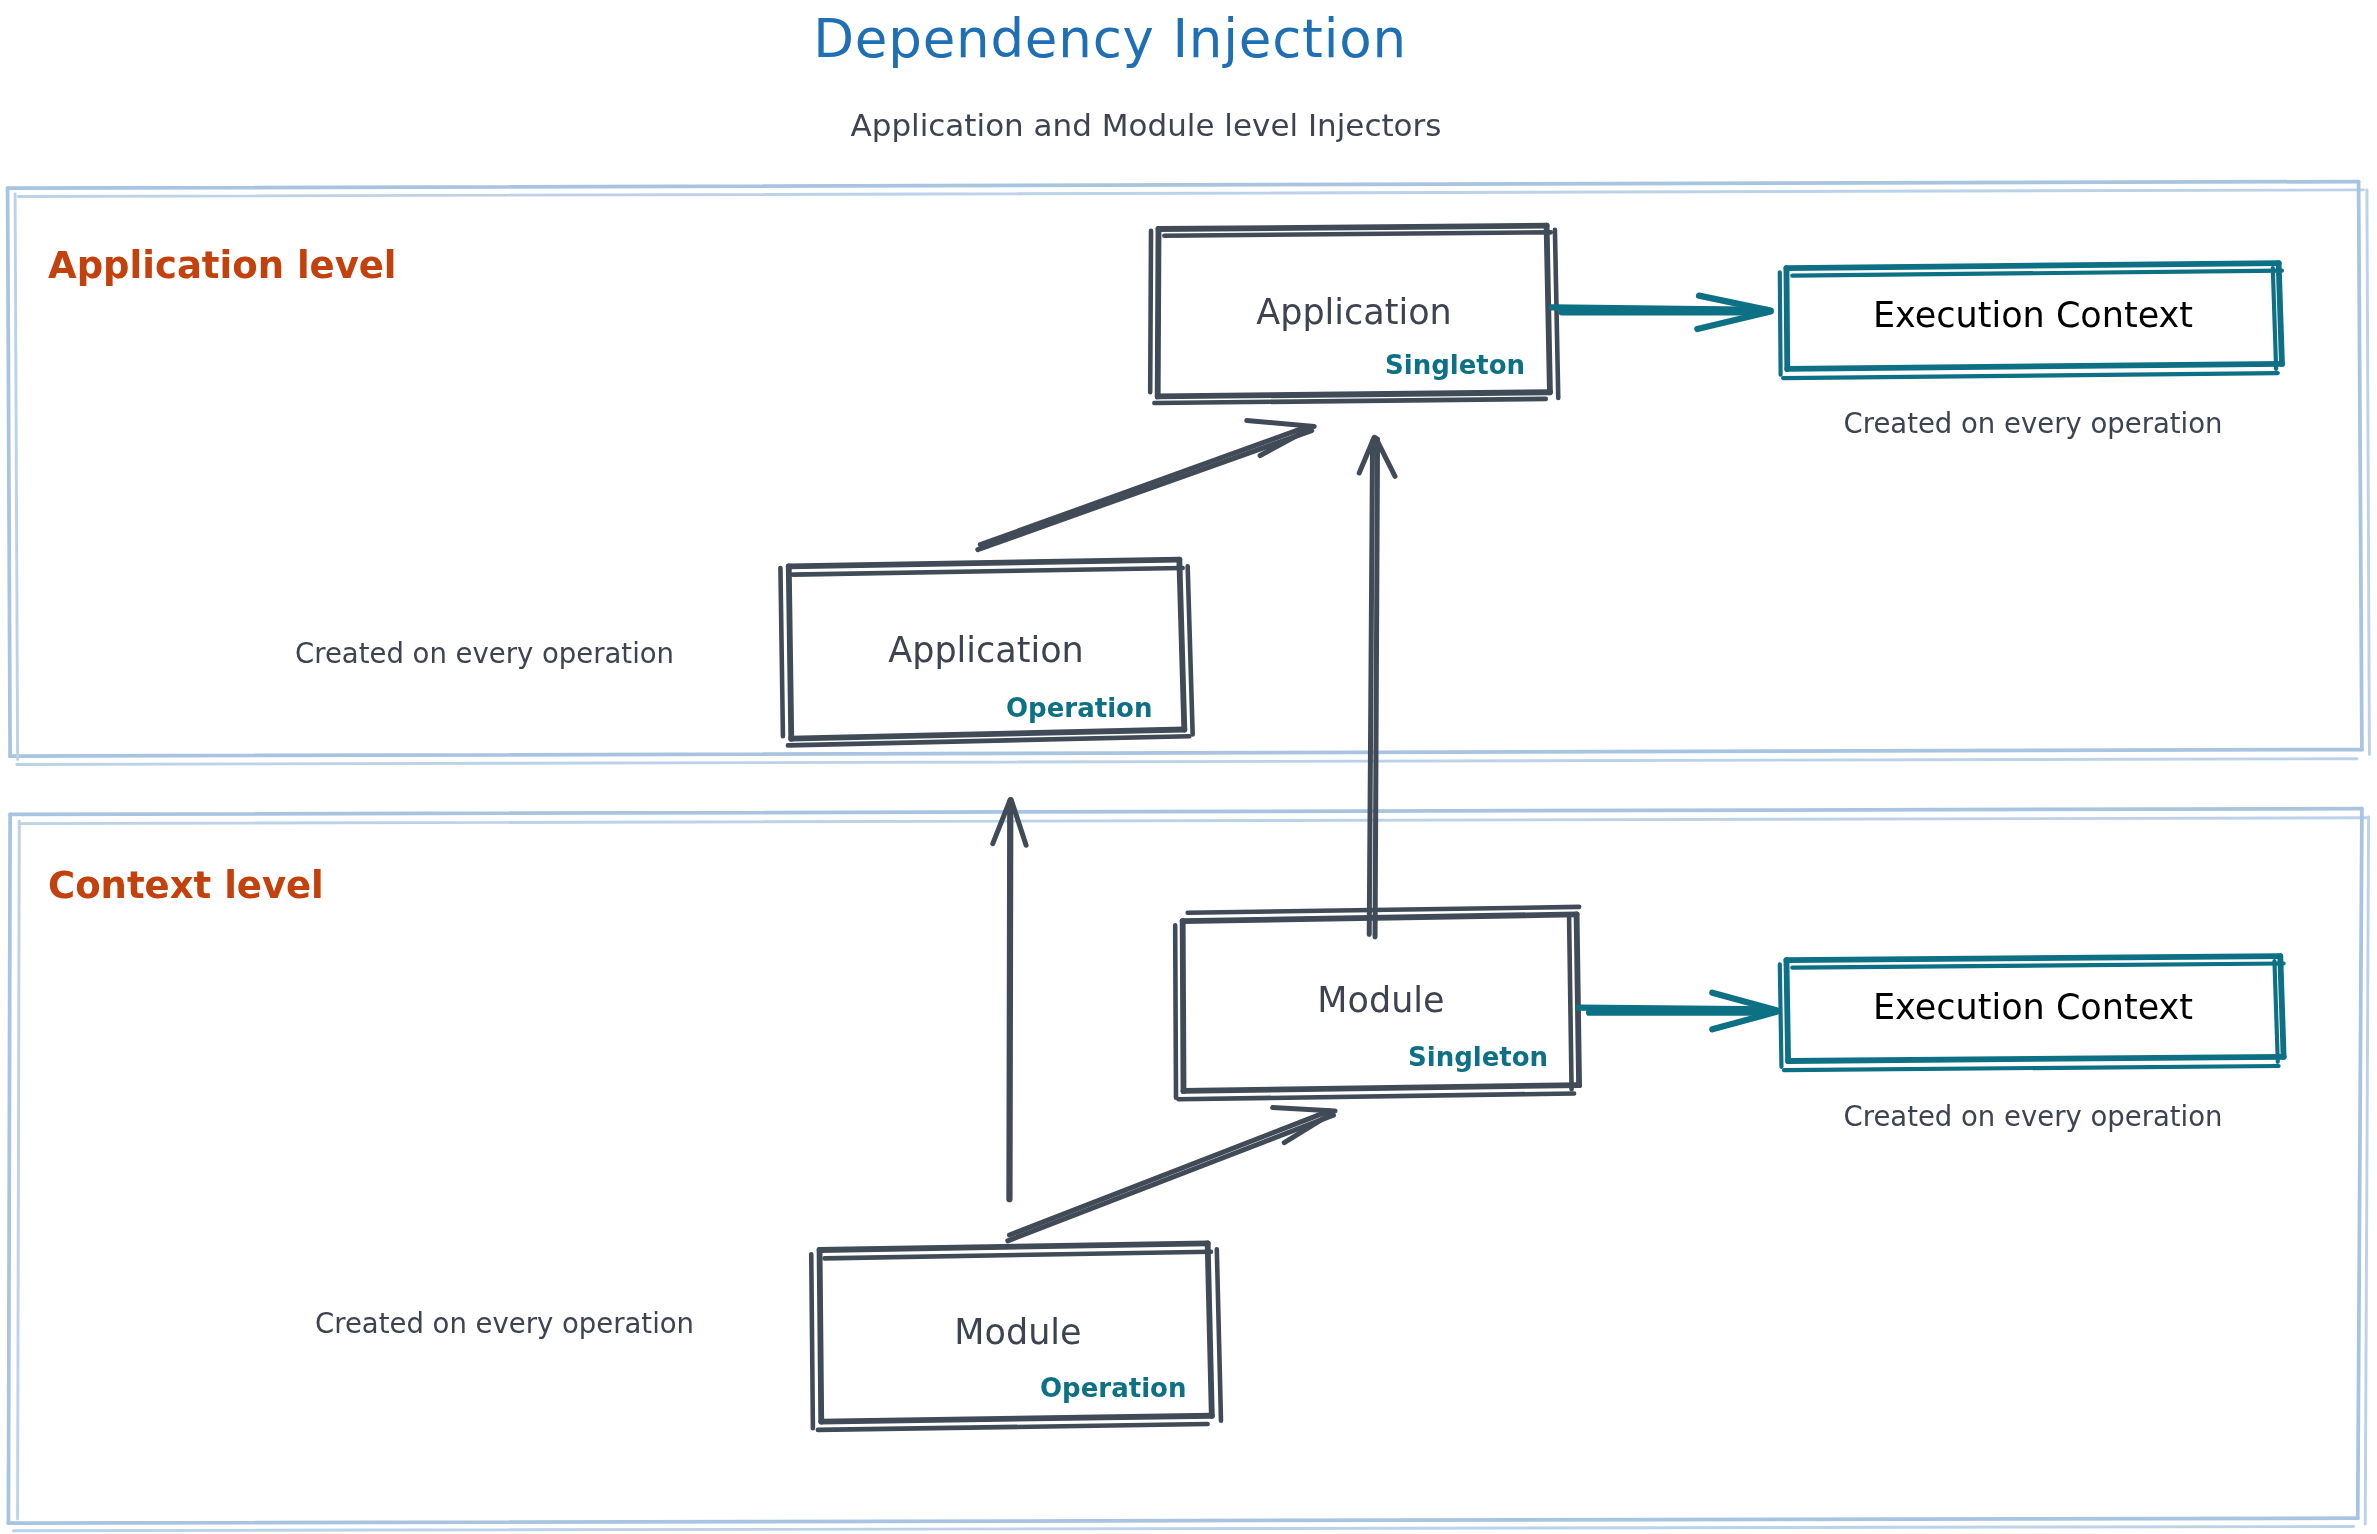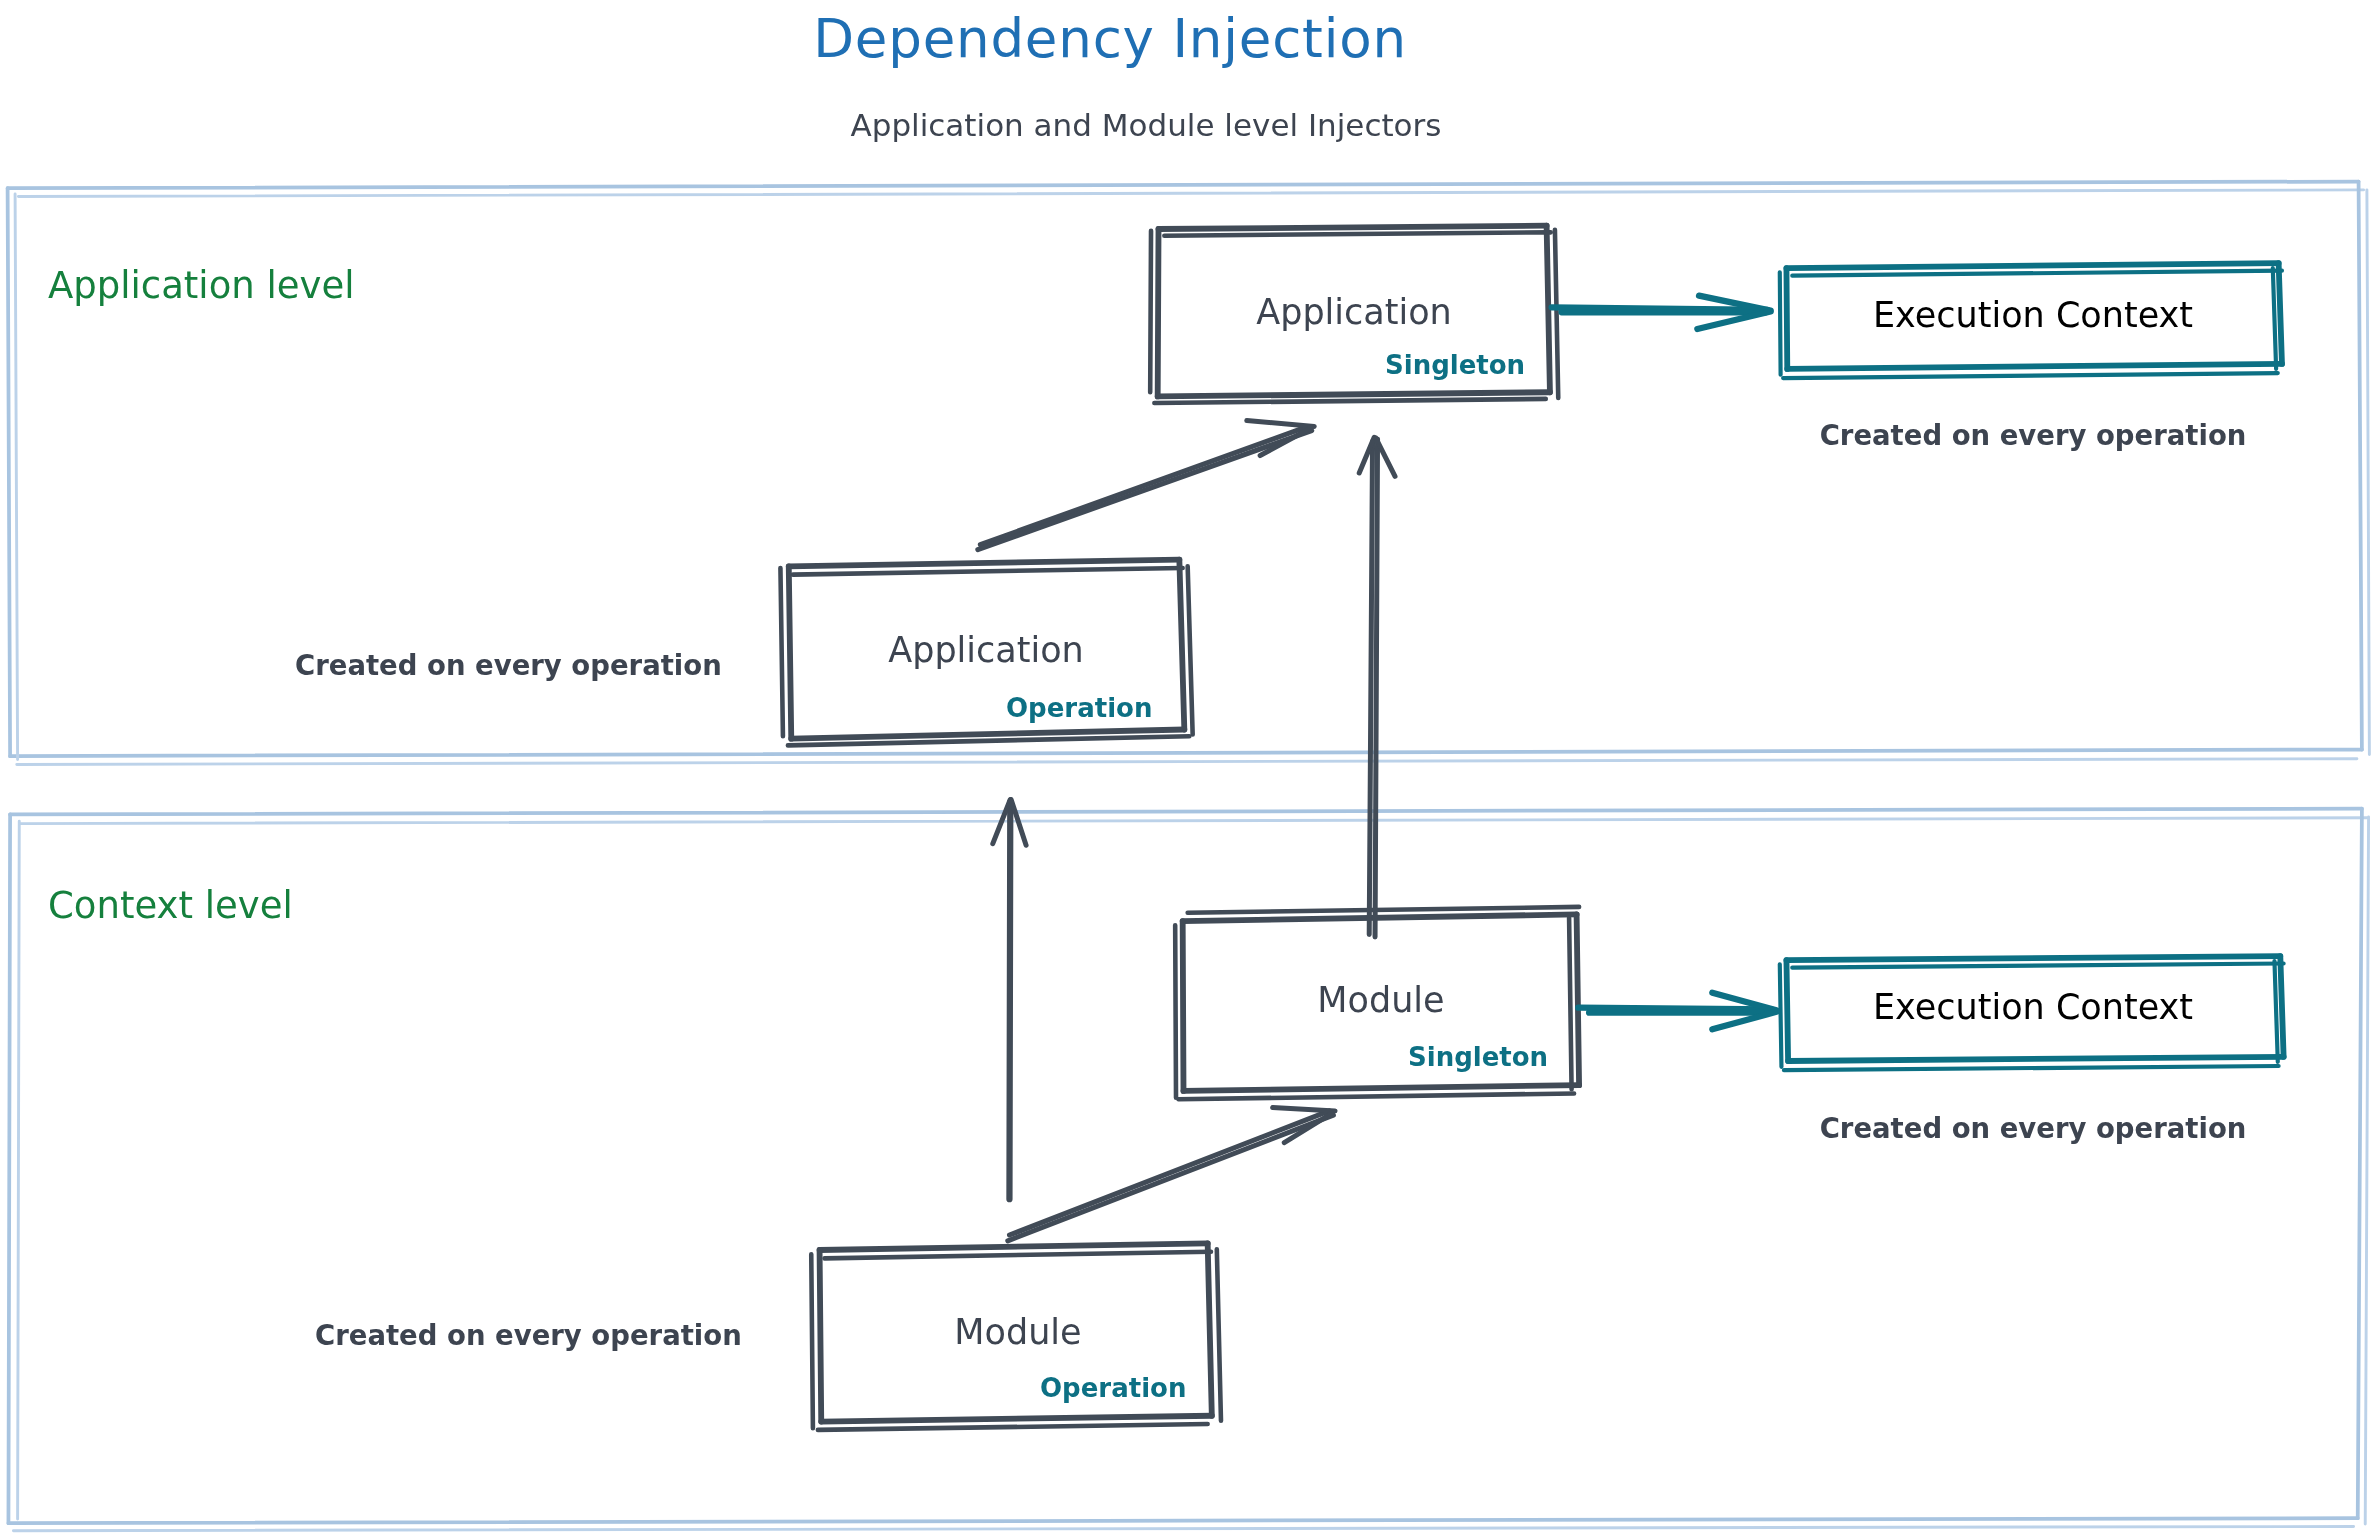--- a/index.html
+++ b/index.html
@@ -37,45 +37,43 @@
     letter-spacing: 0.8px;
   }
   .subtitle {
     font-size: 31px;
     font-weight: 400;
     color: #3d4450;
     margin-left: 36px;
   }
   .panel-label {
     font-size: 37px;
-    font-weight: 400;
-    color: #15803d;
-    margin-top: 20px;
+    font-weight: 700;
+    color: #c2410c;
   }
   .node-title {
     font-size: 35px;
     font-weight: 400;
     color: #3d4450;
   }
   .node-scope {
     font-size: 26px;
     font-weight: 700;
     color: #0d7084;
     text-align: center;
   }
   .ctx-title {
     font-size: 35px;
     font-weight: 400;
     color: #000000;
   }
   .note {
     font-size: 27.5px;
-    font-weight: 700;
+    font-weight: 400;
     color: #3d4450;
-    margin-top: 12px;
   }
   .ctr { transform: translateX(-50%); }
 </style>
 </head>
 <body>
 
 <div id="canvas">
 
   <svg id="sketch" viewBox="0 0 2854 1842">
     <defs>

